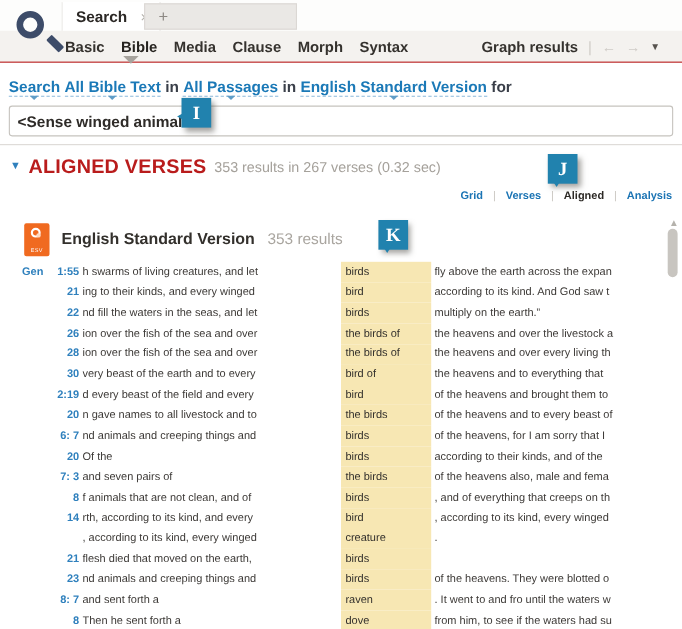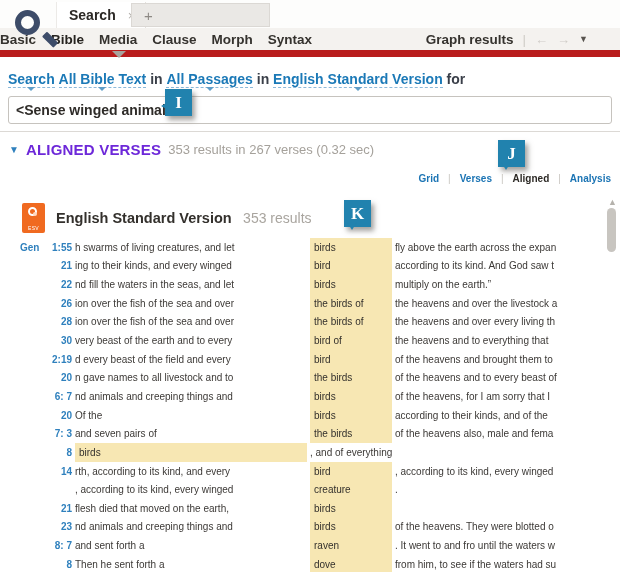--- a/index.html
+++ b/index.html
@@ -20,25 +20,25 @@
     background:#ffffff; border-left:1px solid #eceae7; border-right:1px solid #e4e1dd;
     display:flex; align-items:center; gap:12px; }
   .tab-search .tab-label { font-size:14px; font-weight:600; color:#2b2825; }
   .tab-search .tab-close { color:#b3b0ab; font-size:13px; cursor:pointer; }
   .newtab-area { position:absolute; left:131px; top:3px; width:139px; height:24px;
     background:#eae8e5; border:1px solid #dbd8d4; display:flex; align-items:center; }
   .newtab-area .plus { color:#8d8984; font-size:15px; margin-left:12px; }
 
   
   .toolbar { position:absolute; top:28px; left:0; right:0; height:29px;
-    background:#f4f2ef; border-bottom:7px solid #b91c1c;
-    display:flex; align-items:center; gap:15px;
+    background:#f4f2ef; border-bottom:1px solid #b91c1c;
+    display:flex; align-items:center; padding-left:59px; gap:15px;
     font-size:13.5px; font-weight:600; color:#35322e; }
   .toolbar .kind.active { font-weight:800; color:#26231f; }
-  .toolbar-right { margin-left:auto; margin-right:32px; display:flex; align-items:center; gap:9px; }
+  .toolbar-right { margin-left:auto; margin-right:20px; display:flex; align-items:center; gap:9px; }
   .toolbar-right .graph { font-size:13.5px; font-weight:600; color:#35322e; }
   .toolbar-right .vsep { color:#cfccc7; font-weight:400; }
   .toolbar-right .nav-arrow { color:#cfccc7; font-size:13px; }
   .toolbar-right .caret { color:#57534e; font-size:9px; }
   .active-notch { position:absolute; left:112px; top:51px; width:0; height:0; z-index:3;
     border-left:7px solid transparent; border-right:7px solid transparent; border-top:7px solid #a7a39d; }
 
   
   .criteria { position:absolute; top:71px; left:8px; right:8px;
     font-size:14px; font-weight:700; white-space:nowrap; }
@@ -51,21 +51,21 @@
   
   .query-input { position:absolute; top:96px; left:8px; width:604px; height:28px;
     border:1px solid #c6c3be; border-radius:3px; padding:0 7px;
     font-family:"Liberation Sans", sans-serif; font-size:14px; font-weight:700; color:#2e2b28;
     background:#fff; outline:none; }
   .section-divider { position:absolute; top:131px; left:0; right:0; height:1px; background:#dcd9d5; }
 
   
   .results-header { position:absolute; top:141px; left:9px; display:flex; align-items:center; gap:7px; }
   .collapse-tri { color:#2f80bd; font-size:10px; }
-  .rh-title { font-size:15px; font-weight:800; color:#6d28d9; letter-spacing:.2px; }
+  .rh-title { font-size:18px; font-weight:800; color:#b91c1c; letter-spacing:.2px; }
   .rh-summary { font-size:13px; color:#a5a19b; }
 
   .view-links { position:absolute; top:173px; right:9px; display:flex; align-items:center;
     font-size:10px; font-weight:600;justify-content:center; }
   .view-links .vl { color:#1b74b4; cursor:pointer; }
   .view-links .vl.active { color:#2c2925; font-weight:700; }
   .view-links .sep { color:#c9c6c1; margin:0 9px; font-weight:400; }
 
   
   .results { position:absolute; top:198px; left:0; right:0; bottom:0; overflow:hidden; background:#fff; }
@@ -295,20 +295,21 @@
     <span class="cell-left">and seven pairs of</span>
     <span class="cell-match">the birds</span>
     <span class="cell-right">of the heavens also, male and fema</span>
   </div>
 
   <div class="verse-row">
     <span class="cell-ref">
       <span class="book"></span>
       <span class="ref">8</span>
     </span>
+    <span class="cell-left">f animals that are not clean, and of</span>
     <span class="cell-match">birds</span>
     <span class="cell-right">, and of everything that creeps on th</span>
   </div>
 
   <div class="verse-row">
     <span class="cell-ref">
       <span class="book"></span>
       <span class="ref">14</span>
     </span>
     <span class="cell-left">rth, according to its kind, and every</span>

